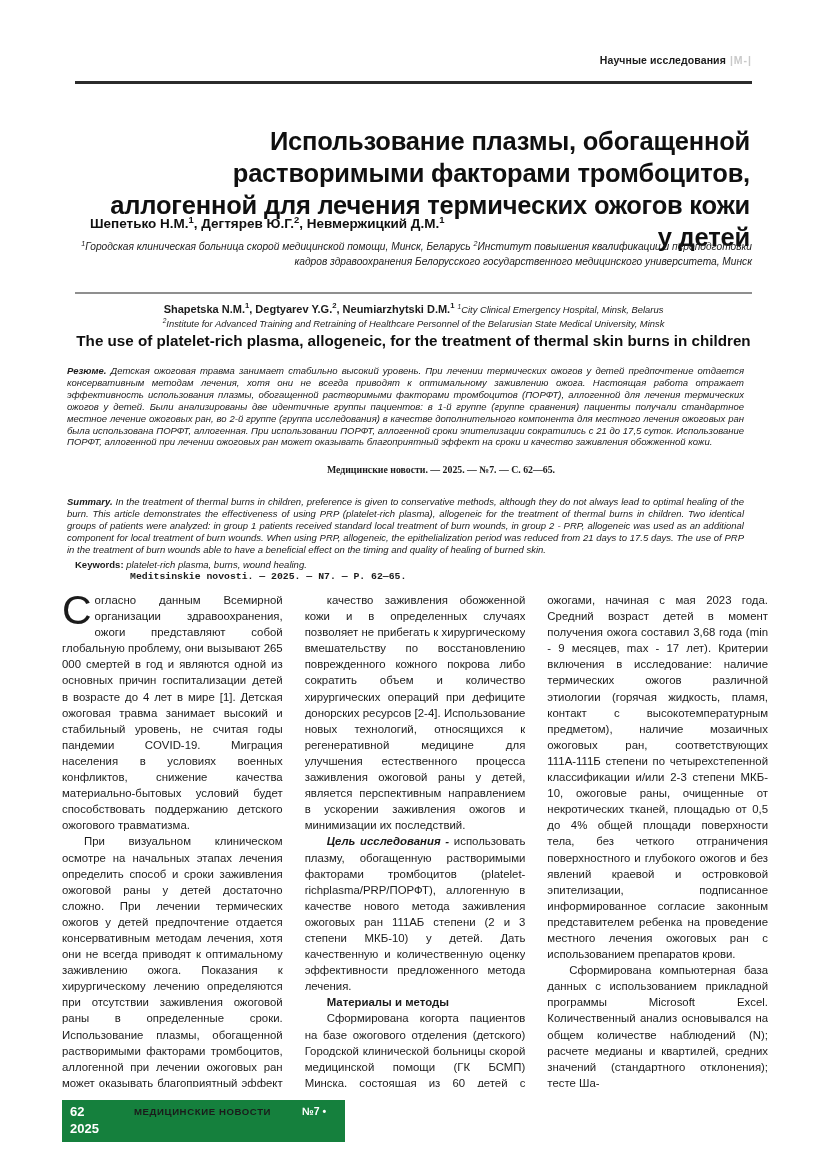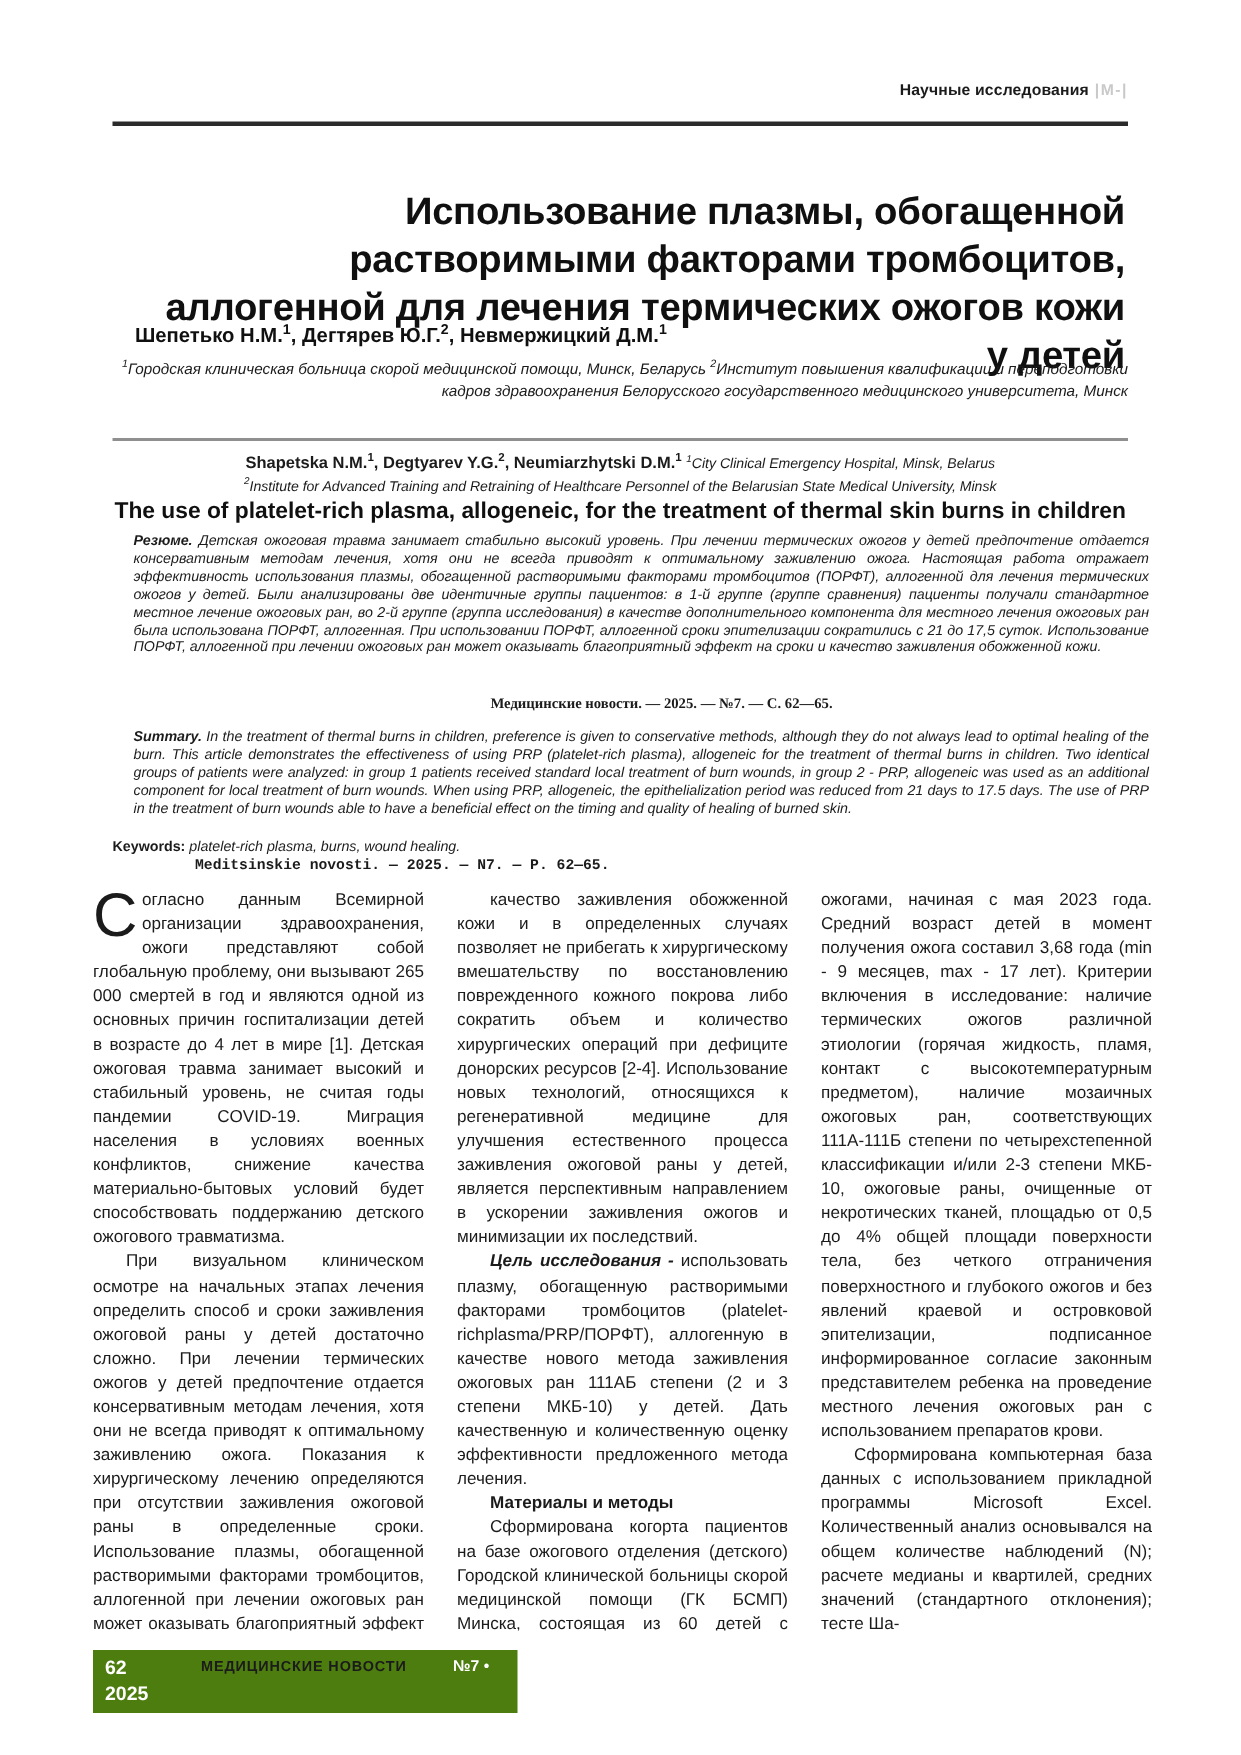--- a/index.html
+++ b/index.html
@@ -127,26 +127,27 @@
     text-align: center;
     font-size: 15.2px;
     font-weight: bold;
     line-height: 19px;
     color: #101010;
   }
 
   
   .abs {
     position: absolute;
-    left: 89px;
+    left: 67px;
     width: 677px;
     font-size: 9.5px;
     line-height: 11.9px;
     text-align: justify;
     font-style: italic;
+    margin-top: 10px;
   }
   .abs b, .abs .lead {
     font-weight: bold;
     font-style: italic;
   }
   .abs-ru { top: 355px; }
   .abs-kw-ru {
     position: absolute;
     left: 75px;
     top: 457px;
@@ -226,21 +227,21 @@
     font-family: "Liberation Sans", sans-serif;
   }
 
   
   .footer {
     position: absolute;
     left: 62px;
     top: 1100px;
     width: 283px;
     height: 42px;
-    background: #4d7c0f;
+    background: #15803d;
   }
   .footer .pg {
     position: absolute;
     left: 8px;
     top: 3px;
     color: #ffffff;
     font-size: 13px;
     font-weight: bold;
     line-height: 17px;
   }

